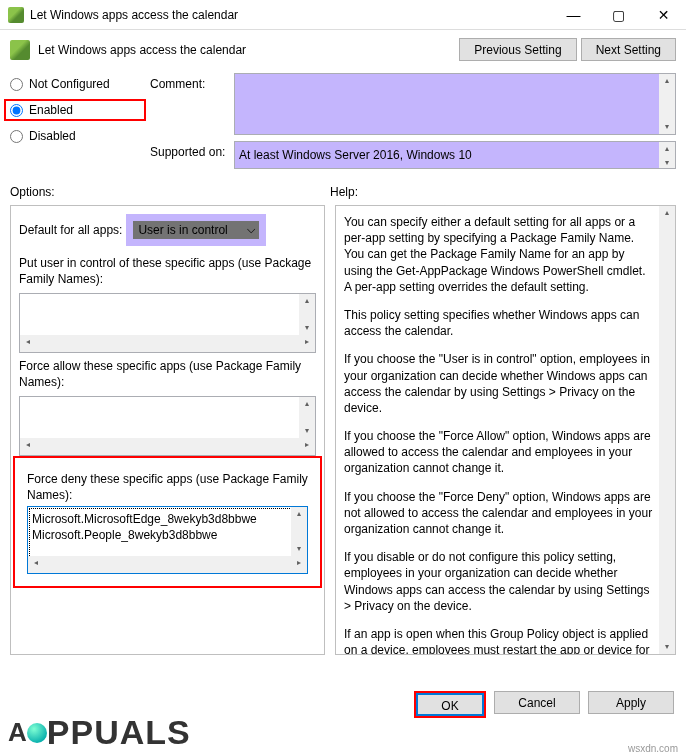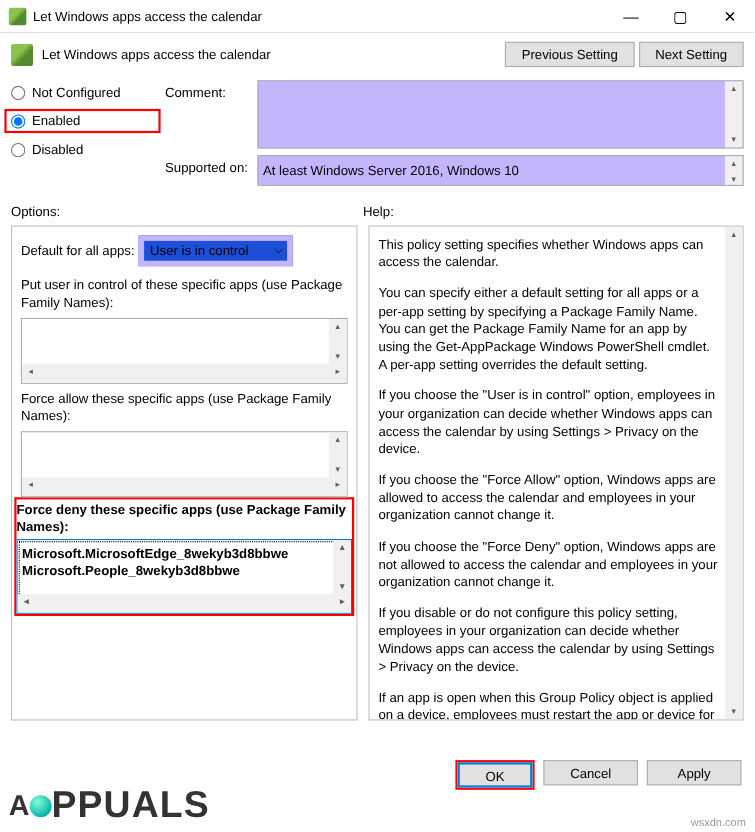--- a/index.html
+++ b/index.html
@@ -174,25 +174,25 @@
       flex-direction: column;
       gap: 4px;
     }
     .default-row {
       display: flex;
       align-items: center;
       gap: 4px;
       margin-bottom: 4px;
     }
     .select {
-      border: 5px solid #c4b5fd;
+      border: 7px solid #c4b5fd;
       padding: 2px 18px 2px 5px;
       width: 140px;
       position: relative;
-      background: #1d4ed8;
+      background: #737373;
     }
     .select::after {
       content: "⌵";
       position: absolute;
       right: 4px;
       top: 2px;
       font-size: 11px;
     }
     .option-label {
       line-height: 1.3;
@@ -220,23 +220,22 @@
       display: flex;
       justify-content: space-between;
     }
     .list-content {
       padding: 4px 18px 4px 4px;
       line-height: 1.35;
       font-size: 11.5px;
     }
     .force-deny-box {
       border: 2px solid red;
-      padding: 0;
+      padding: 12px;
       margin: -4px -6px -6px -6px;
-      font-weight: bold;
     }
     .force-deny-box .list-box {
       border: 1px solid #0078d7;
       height: 68px;
       position: relative;
     }
     .force-deny-box .list-box::before {
       content: "";
       position: absolute;
       inset: 1px;
@@ -426,22 +425,22 @@
         </div>
         <div class="scroll-h">
           <div class="scroll-arrow">◂</div>
           <div class="scroll-arrow">▸</div>
         </div>
       </div>
     </div>
   </div>
 
   <div class="help-panel">
+    <p>You can specify either a default setting for all apps or a per-app setting by specifying a Package Family Name. You can get the Package Family Name for an app by using the Get-AppPackage Windows PowerShell cmdlet. A per-app setting overrides the default setting.</p>
     <p>This policy setting specifies whether Windows apps can access the calendar.</p>
-    <p>You can specify either a default setting for all apps or a per-app setting by specifying a Package Family Name. You can get the Package Family Name for an app by using the Get-AppPackage Windows PowerShell cmdlet. A per-app setting overrides the default setting.</p>
     <p>If you choose the "User is in control" option, employees in your organization can decide whether Windows apps can access the calendar by using Settings &gt; Privacy on the device.</p>
     <p>If you choose the "Force Allow" option, Windows apps are allowed to access the calendar and employees in your organization cannot change it.</p>
     <p>If you choose the "Force Deny" option, Windows apps are not allowed to access the calendar and employees in your organization cannot change it.</p>
     <p>If you disable or do not configure this policy setting, employees in your organization can decide whether Windows apps can access the calendar by using Settings &gt; Privacy on the device.</p>
     <p>If an app is open when this Group Policy object is applied on a device, employees must restart the app or device for the policy changes to be applied to the app.</p>
     <div class="scroll-v">
       <div class="scroll-arrow">▴</div>
       <div class="scroll-arrow">▾</div>
     </div>
   </div>

